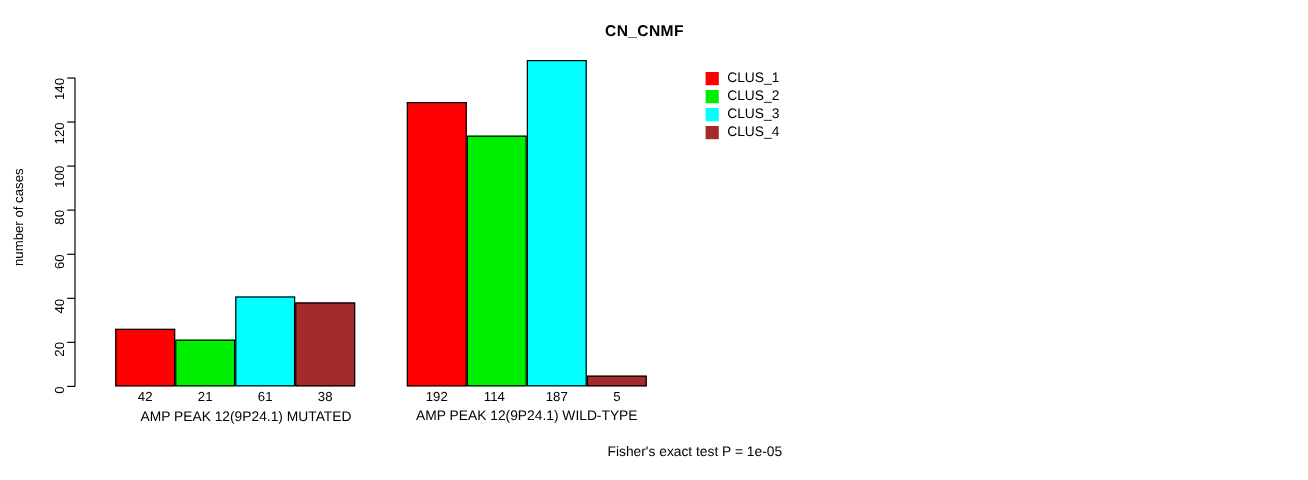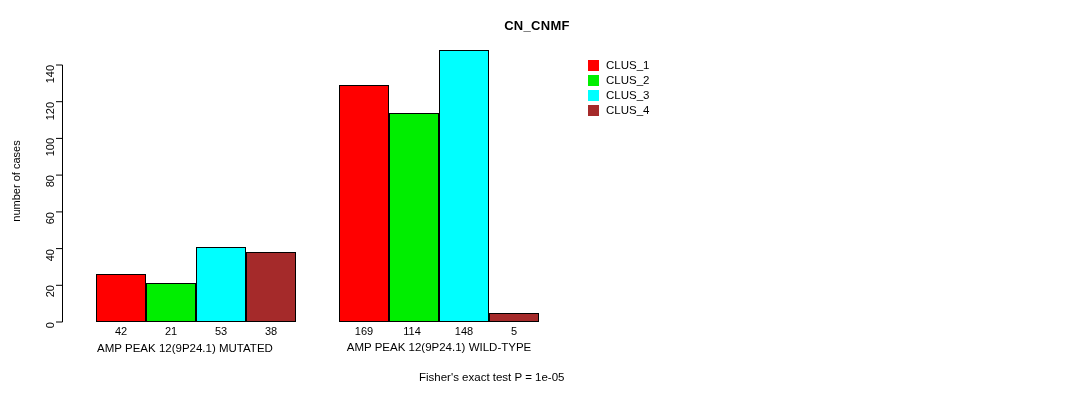--- a/index.html
+++ b/index.html
@@ -80,21 +80,21 @@
   
   .group-label {
     font-size: 11.5px;
     text-align: center;
     white-space: nowrap;
   }
 
   
   #footer-note {
     font-size: 11.5px;
-    text-align: left;
+    text-align: center;
     white-space: nowrap;
   }
 
   
   #legend {
     left: 578px;
     top: 58px;
   }
   .legend-row {
     display: flex;
@@ -151,29 +151,29 @@
   <div class="bar" style="left: 196px; width: 50px; height: 75.2643px; top: 246.736px; background: rgb(0, 255, 255);"></div>
   <div class="bar" style="left: 246px; width: 50px; height: 69.7571px; top: 252.243px; background: rgb(165, 42, 42);"></div>
 
   <div class="bar" style="left: 339px; width: 50px; height: 236.807px; top: 85.1929px; background: rgb(255, 0, 0);"></div>
   <div class="bar" style="left: 389px; width: 50px; height: 209.271px; top: 112.729px; background: rgb(0, 238, 0);"></div>
   <div class="bar" style="left: 439px; width: 50px; height: 271.686px; top: 50.3143px; background: rgb(0, 255, 255);"></div>
   <div class="bar" style="left: 489px; width: 50px; height: 9.17857px; top: 312.821px; background: rgb(165, 42, 42);"></div>
 
   <div class="abs count-label" style="left:96px; top:325px; width:50px;">42</div>
   <div class="abs count-label" style="left:146px; top:325px; width:50px;text-align:center;">21</div>
-  <div class="abs count-label" style="left:196px; top:325px; width:50px;">53</div>
+  <div class="abs count-label" style="left:196px; top:325px; width:50px;">61</div>
   <div class="abs count-label" style="left:246px; top:325px; width:50px;">38</div>
 
-  <div class="abs count-label" style="left:339px; top:325px; width:50px;">169</div>
+  <div class="abs count-label" style="left:339px; top:325px; width:50px;">192</div>
   <div class="abs count-label" style="left:387px; top:325px; width:50px;">114</div>
-  <div class="abs count-label" style="left:439px; top:325px; width:50px;">148</div>
+  <div class="abs count-label" style="left:439px; top:325px; width:50px;">187</div>
   <div class="abs count-label" style="left:489px; top:325px; width:50px;">5</div>
 
-  <div class="abs group-label" style="left:65px; top:342px; width:240px;">AMP PEAK 12(9P24.1) MUTATED</div>
+  <div class="abs group-label" style="left:85px; top:342px; width:240px;">AMP PEAK 12(9P24.1) MUTATED</div>
   <div class="abs group-label" style="left:319px; top:341px; width:240px;">AMP PEAK 12(9P24.1) WILD-TYPE</div>
 
   <div class="abs" id="footer-note" style="left:419px; top:371px; width:320px;">Fisher's exact test P = 1e-05</div>
 
   <div class="abs" id="legend">
     <div class="legend-row">
       <span class="legend-swatch" style="background: rgb(255, 0, 0);"></span>
       <span class="legend-text">CLUS_1</span>
     </div>
     <div class="legend-row">

